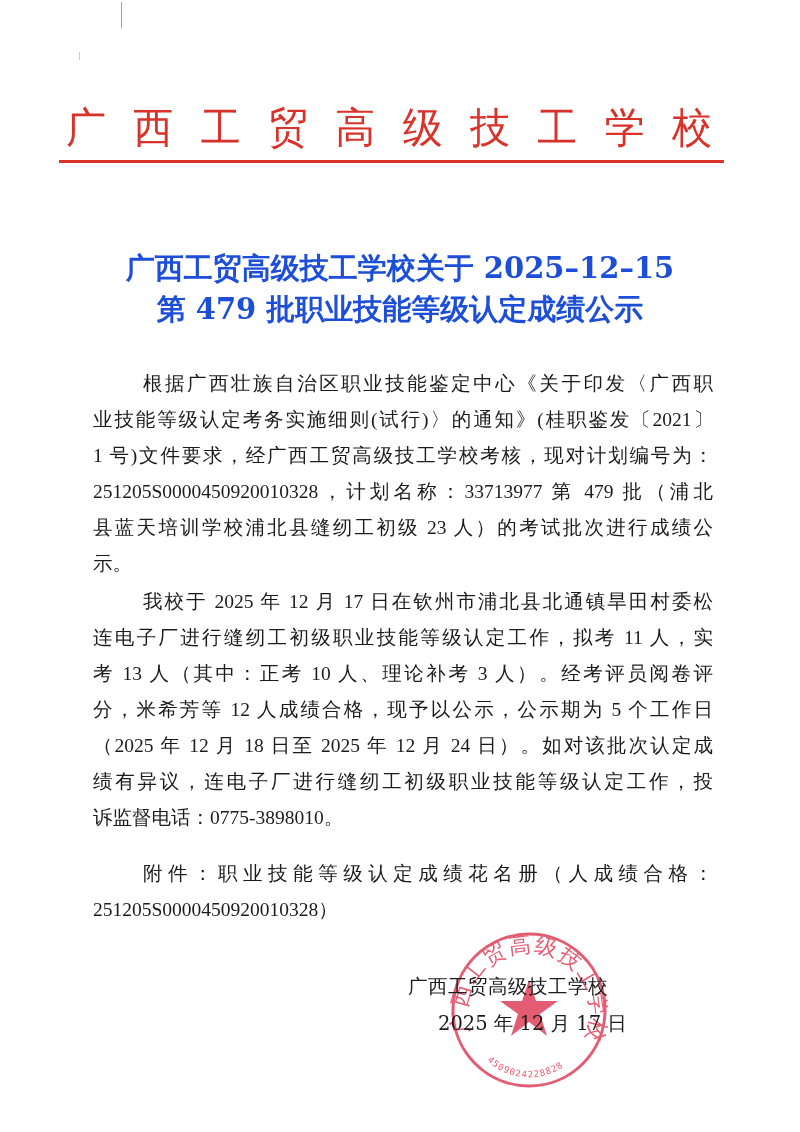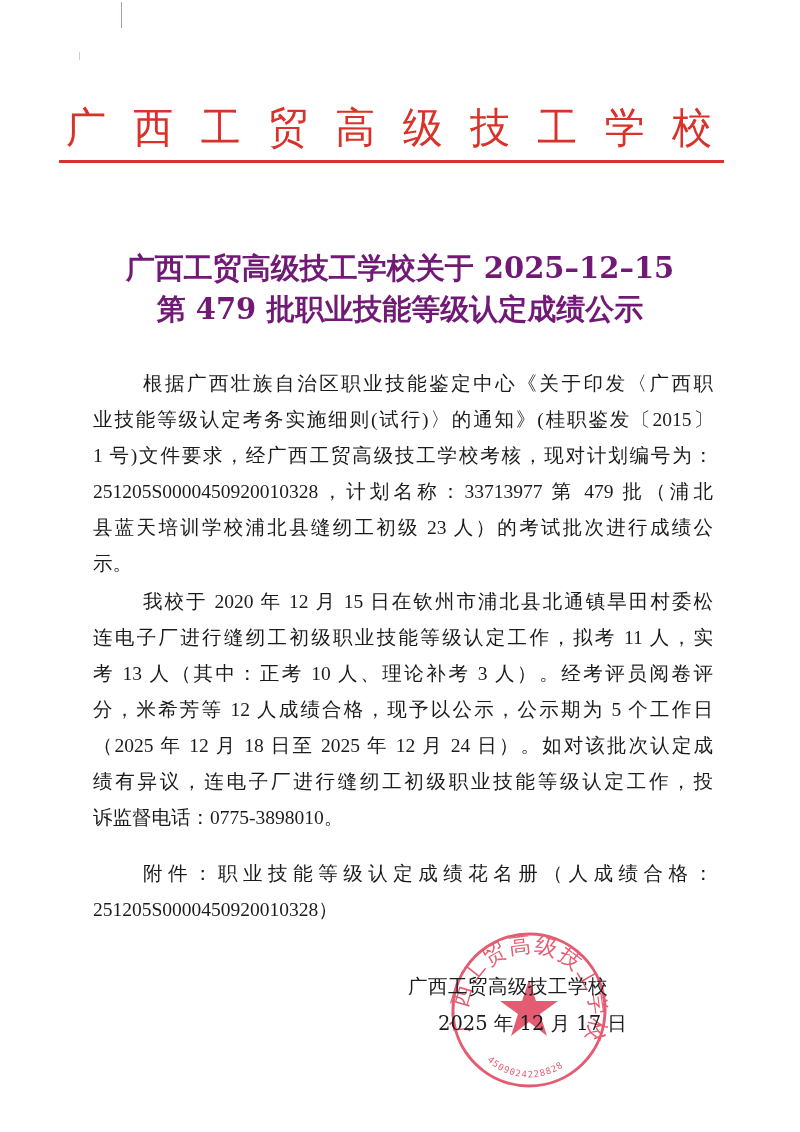--- a/index.html
+++ b/index.html
@@ -13,21 +13,21 @@
   .masthead {
     position: absolute; left: 60px; top: 100px; width: 664px; height: 54px;
     color: #d9322a; font-size: 40px; font-family: "DejaVu Serif", "Liberation Serif", serif;
     display: flex; justify-content: space-between; align-items: center; padding: 0 12px 0 6px; box-sizing: border-box;
   }
   .masthead span { display: inline-block; transform: scaleY(1.05); }
   .masthead-rule { position: absolute; left: 59px; top: 160px; width: 665px; height: 3px; background: #d9322a; }
 
   .doc-title {
     position: absolute; left: 0; top: 248px; width: 800px; text-align: center;
-    font-weight: bold; font-size: 29px; line-height: 41px; color: #701a75;
+    font-weight: bold; font-size: 29px; line-height: 41px; color: #1d4ed8;
   }
   .doc-title div { white-space: nowrap; }
 
   .body-text {
     position: absolute; left: 93px; width: 620px; font-size: 19.5px; line-height: 36px; color: #1b1b1b;
     text-align: justify;
   }
   .body-text .line { display: block; white-space: nowrap; text-align-last: justify; font-family: Liberation Serif, serif; }
   .body-text .line.last { text-align-last: left; }
   .body-text .indent { padding-left: 50px; }
@@ -65,29 +65,29 @@
 </div>
 <div class="masthead-rule"></div>
 
 <div class="doc-title">
   <div>广西工贸高级技工学校关于 2025–12–15</div>
   <div>第 479 批职业技能等级认定成绩公示</div>
 </div>
 
 <div class="body-text para1">
   <span class="line indent">根据广西壮族自治区职业技能鉴定中心《关于印发〈广西职</span>
-  <span class="line">业技能等级认定考务实施细则(试行)〉的通知》(桂职鉴发〔2015〕</span>
+  <span class="line">业技能等级认定考务实施细则(试行)〉的通知》(桂职鉴发〔2021〕</span>
   <span class="line">1 号)文件要求，经广西工贸高级技工学校考核，现对计划编号为：</span>
   <span class="line">251205S0000450920010328，计划名称：33713977 第 479 批（浦北</span>
   <span class="line">县蓝天培训学校浦北县缝纫工初级 23 人）的考试批次进行成绩公</span>
   <span class="line last">示。</span>
 </div>
 
 <div class="body-text para2">
-  <span class="line indent">我校于 2020 年 12 月 15 日在钦州市浦北县北通镇旱田村委松</span>
+  <span class="line indent">我校于 2025 年 12 月 17 日在钦州市浦北县北通镇旱田村委松</span>
   <span class="line">连电子厂进行缝纫工初级职业技能等级认定工作，拟考 11 人，实</span>
   <span class="line">考 13 人（其中：正考 10 人、理论补考 3 人）。经考评员阅卷评</span>
   <span class="line">分，米希芳等 12 人成绩合格，现予以公示，公示期为 5 个工作日</span>
   <span class="line">（2025 年 12 月 18 日至 2025 年 12 月 24 日）。如对该批次认定成</span>
   <span class="line">绩有异议，连电子厂进行缝纫工初级职业技能等级认定工作，投</span>
   <span class="line last">诉监督电话：0775-3898010。</span>
 </div>
 
 <div class="body-text attach">
   <span class="line indent">附件：职业技能等级认定成绩花名册（人成绩合格：</span>

